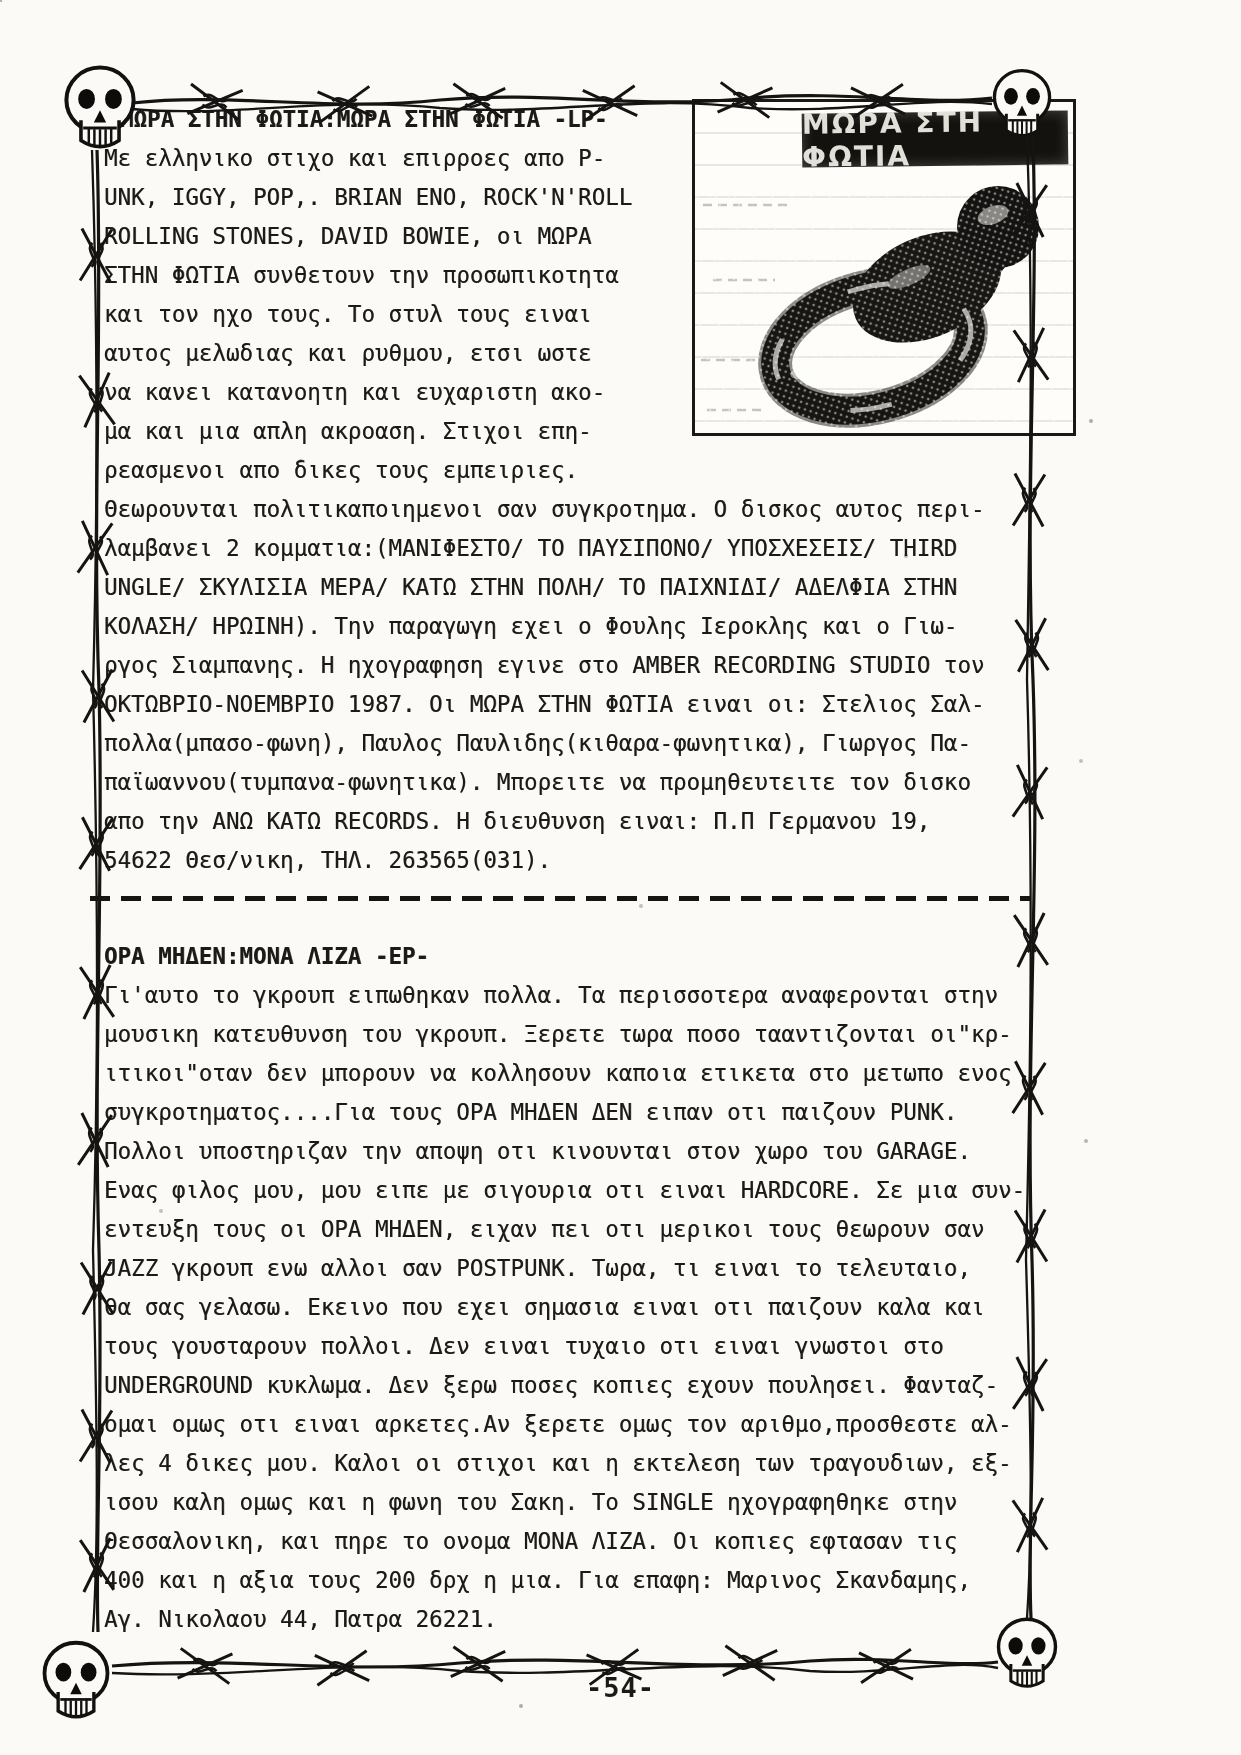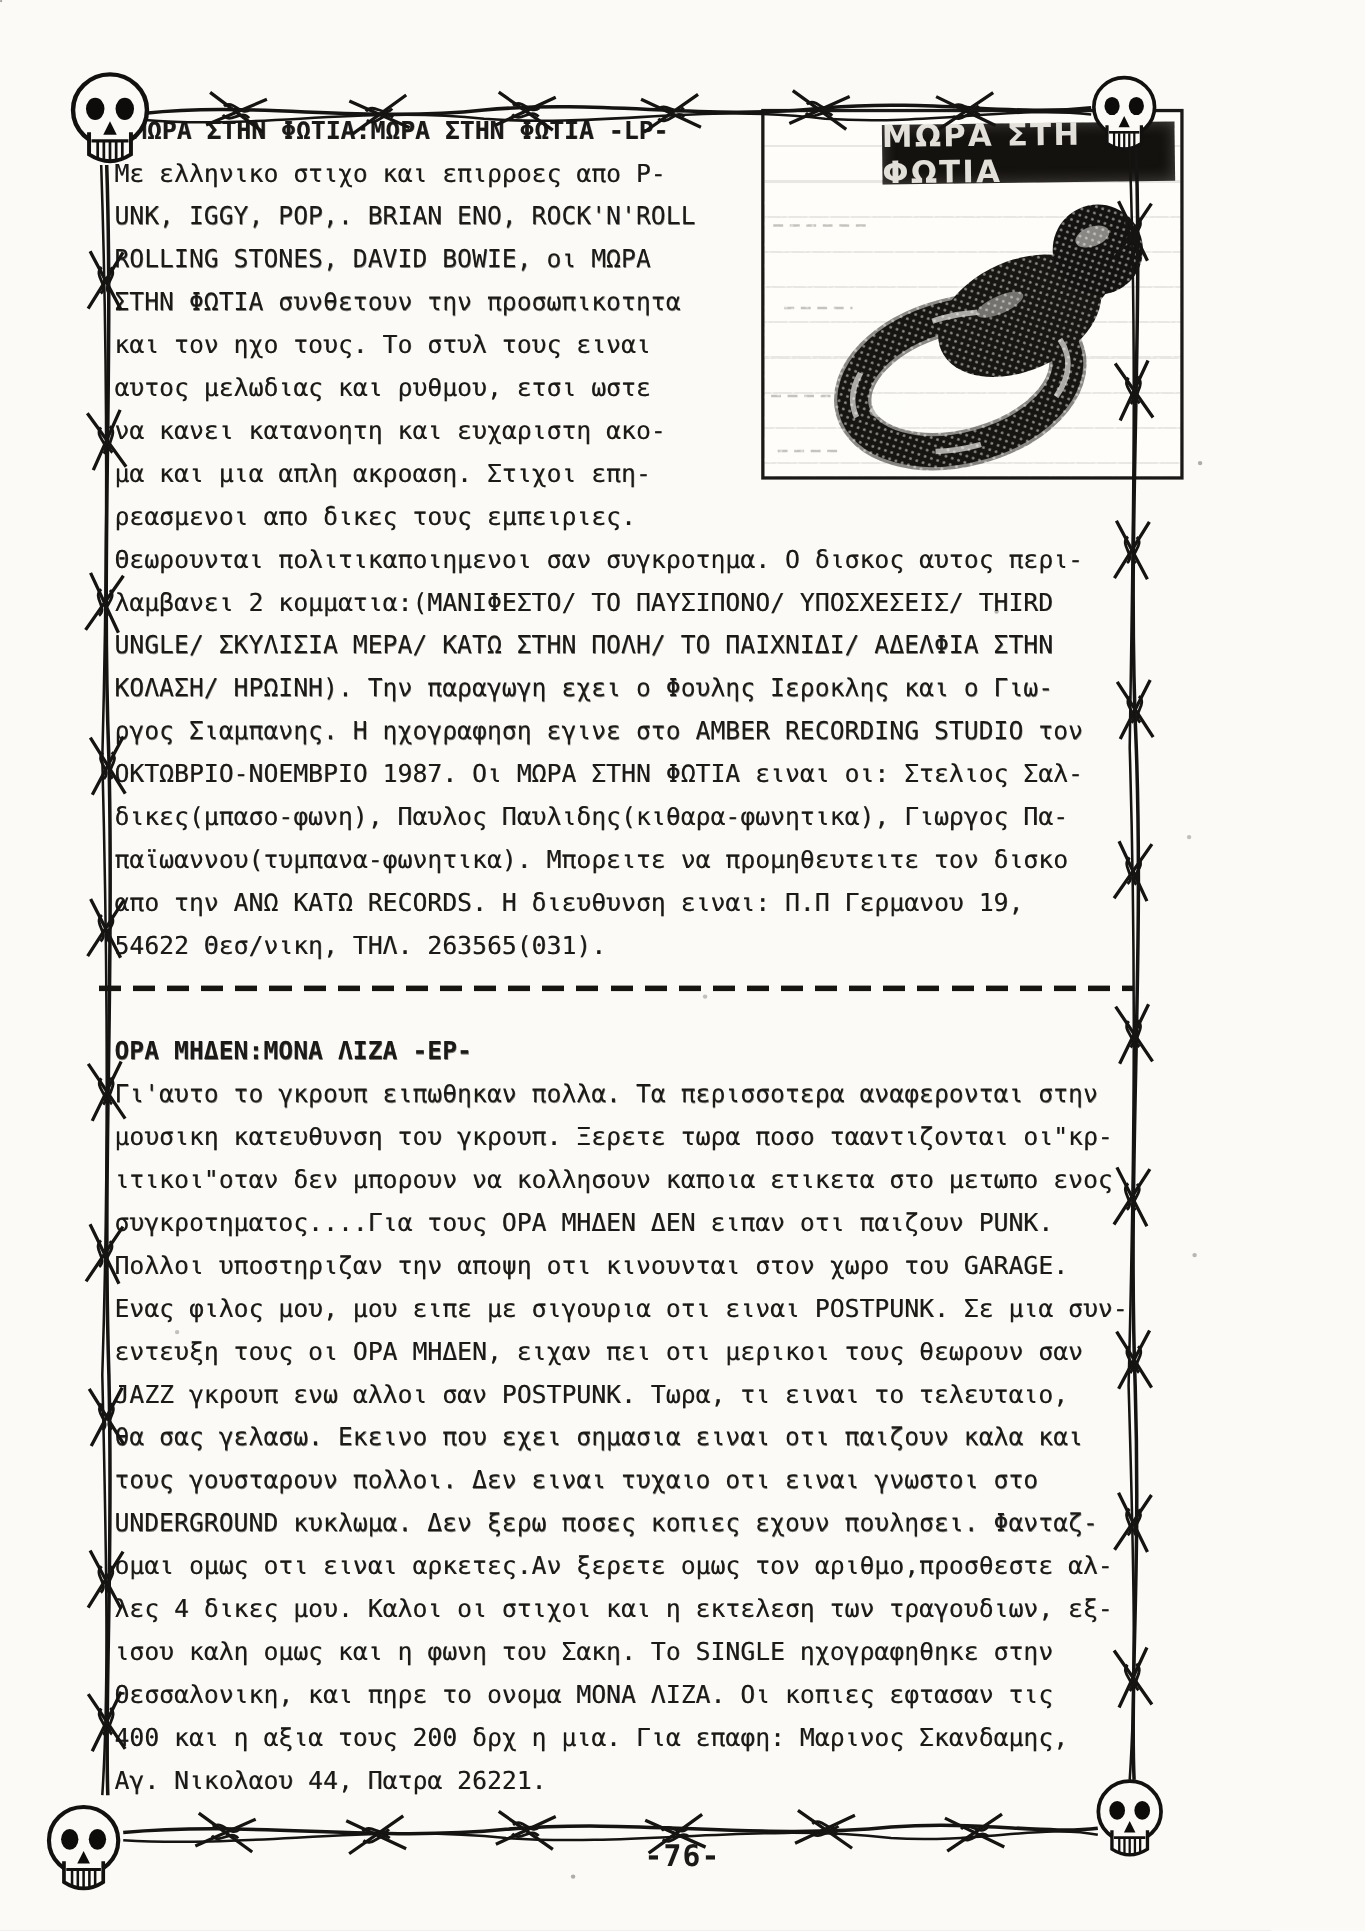--- a/index.html
+++ b/index.html
@@ -96,51 +96,51 @@
       <div class="line">αυτος μελωδιας και ρυθμου, ετσι ωστε</div>
       <div class="line">να κανει κατανοητη και ευχαριστη ακο-</div>
       <div class="line">μα και μια απλη ακροαση. Στιχοι επη-</div>
       <div class="line">ρεασμενοι απο δικες τους εμπειριες.</div>
       <div class="line">Θεωρουνται πολιτικαποιημενοι σαν συγκροτημα. Ο δισκος αυτος περι-</div>
       <div class="line">λαμβανει 2 κομματια:(ΜΑΝΙΦΕΣΤΟ/ ΤΟ ΠΑΥΣΙΠΟΝΟ/ ΥΠΟΣΧΕΣΕΙΣ/ THIRD</div>
       <div class="line">UNGLE/ ΣΚΥΛΙΣΙΑ ΜΕΡΑ/ ΚΑΤΩ ΣΤΗΝ ΠΟΛΗ/ ΤΟ ΠΑΙΧΝΙΔΙ/ ΑΔΕΛΦΙΑ ΣΤΗΝ</div>
       <div class="line">ΚΟΛΑΣΗ/ ΗΡΩΙΝΗ). Την παραγωγη εχει ο Φουλης Ιεροκλης και ο Γιω-</div>
       <div class="line">ργος Σιαμπανης. Η ηχογραφηση εγινε στο AMBER RECORDING STUDIO τον</div>
       <div class="line">ΟΚΤΩΒΡΙΟ-ΝΟΕΜΒΡΙΟ 1987. Οι ΜΩΡΑ ΣΤΗΝ ΦΩΤΙΑ ειναι οι: Στελιος Σαλ-</div>
-      <div class="line">δικες(μπασο-φωνη), Παυλος Παυλιδης(κιθαρα-φωνητικα), Γιωργος Πα-</div>
+      <div class="line">πολλα(μπασο-φωνη), Παυλος Παυλιδης(κιθαρα-φωνητικα), Γιωργος Πα-</div>
       <div class="line">παϊωαννου(τυμπανα-φωνητικα). Μπορειτε να προμηθευτειτε τον δισκο</div>
       <div class="line">απο την ΑΝΩ ΚΑΤΩ RECORDS. Η διευθυνση ειναι: Π.Π Γερμανου 19,</div>
       <div class="line">54622 Θεσ/νικη, ΤΗΛ. 263565(031).</div>
     </section>
 
     <div class="separator"></div>
 
     <section class="review-2">
       <h2 class="line title">ΟΡΑ ΜΗΔΕΝ:ΜΟΝΑ ΛΙΖΑ -ΕΡ-</h2>
       <div class="line">Γι'αυτο το γκρουπ ειπωθηκαν πολλα. Τα περισσοτερα αναφερονται στην</div>
       <div class="line">μουσικη κατευθυνση του γκρουπ. Ξερετε τωρα ποσο τααντιζονται οι"κρ-</div>
       <div class="line">ιτικοι"οταν δεν μπορουν να κολλησουν καποια ετικετα στο μετωπο ενος</div>
       <div class="line">συγκροτηματος....Για τους ΟΡΑ ΜΗΔΕΝ ΔΕΝ ειπαν οτι παιζουν PUNK.</div>
       <div class="line">Πολλοι υποστηριζαν την αποψη οτι κινουνται στον χωρο του GARAGE.</div>
-      <div class="line">Ενας φιλος μου, μου ειπε με σιγουρια οτι ειναι POSTPUNK. Σε μια συν-</div>
+      <div class="line">Ενας φιλος μου, μου ειπε με σιγουρια οτι ειναι HARDCORE. Σε μια συν-</div>
       <div class="line">εντευξη τους οι ΟΡΑ ΜΗΔΕΝ, ειχαν πει οτι μερικοι τους θεωρουν σαν</div>
       <div class="line">JAZZ γκρουπ ενω αλλοι σαν POSTPUNK. Τωρα, τι ειναι το τελευταιο,</div>
       <div class="line">θα σας γελασω. Εκεινο που εχει σημασια ειναι οτι παιζουν καλα και</div>
       <div class="line">τους γουσταρουν πολλοι. Δεν ειναι τυχαιο οτι ειναι γνωστοι στο</div>
       <div class="line">UNDERGROUND κυκλωμα. Δεν ξερω ποσες κοπιες εχουν πουλησει. Φανταζ-</div>
       <div class="line">ομαι ομως οτι ειναι αρκετες.Αν ξερετε ομως τον αριθμο,προσθεστε αλ-</div>
       <div class="line">λες 4 δικες μου. Καλοι οι στιχοι και η εκτελεση των τραγουδιων, εξ-</div>
       <div class="line">ισου καλη ομως και η φωνη του Σακη. Το SINGLE ηχογραφηθηκε στην</div>
       <div class="line">Θεσσαλονικη, και πηρε το ονομα ΜΟΝΑ ΛΙΖΑ. Οι κοπιες εφτασαν τις</div>
       <div class="line">400 και η αξια τους 200 δρχ η μια. Για επαφη: Μαρινος Σκανδαμης,</div>
       <div class="line">Αγ. Νικολαου 44, Πατρα 26221.</div>
     </section>
   </div>
 
-  <div class="page-number">-76-</div>
+  <div class="page-number">-54-</div>
 
   <svg class="border-svg" width="1241" height="1755" viewBox="0 0 1241 1755">
     <defs>
       <g id="barb" stroke="#161412" fill="none">
         <path d="M-26,-15 L26,15 M-26,15 L26,-15" stroke-width="3"></path>
         <path d="M-12,-4 C-4,-12 4,4 12,-4 M-12,4 C-4,12 4,-4 12,4" stroke-width="2.6"></path>
       </g>
       <g id="skull">
         <ellipse cx="0" cy="-16" rx="30" ry="29" fill="#fbfaf6" stroke="#131110" stroke-width="3.6"></ellipse>
         <path d="M-17,2 L-17,20 Q0,31 17,20 L17,2" fill="#fbfaf6" stroke="#131110" stroke-width="3.2"></path>

